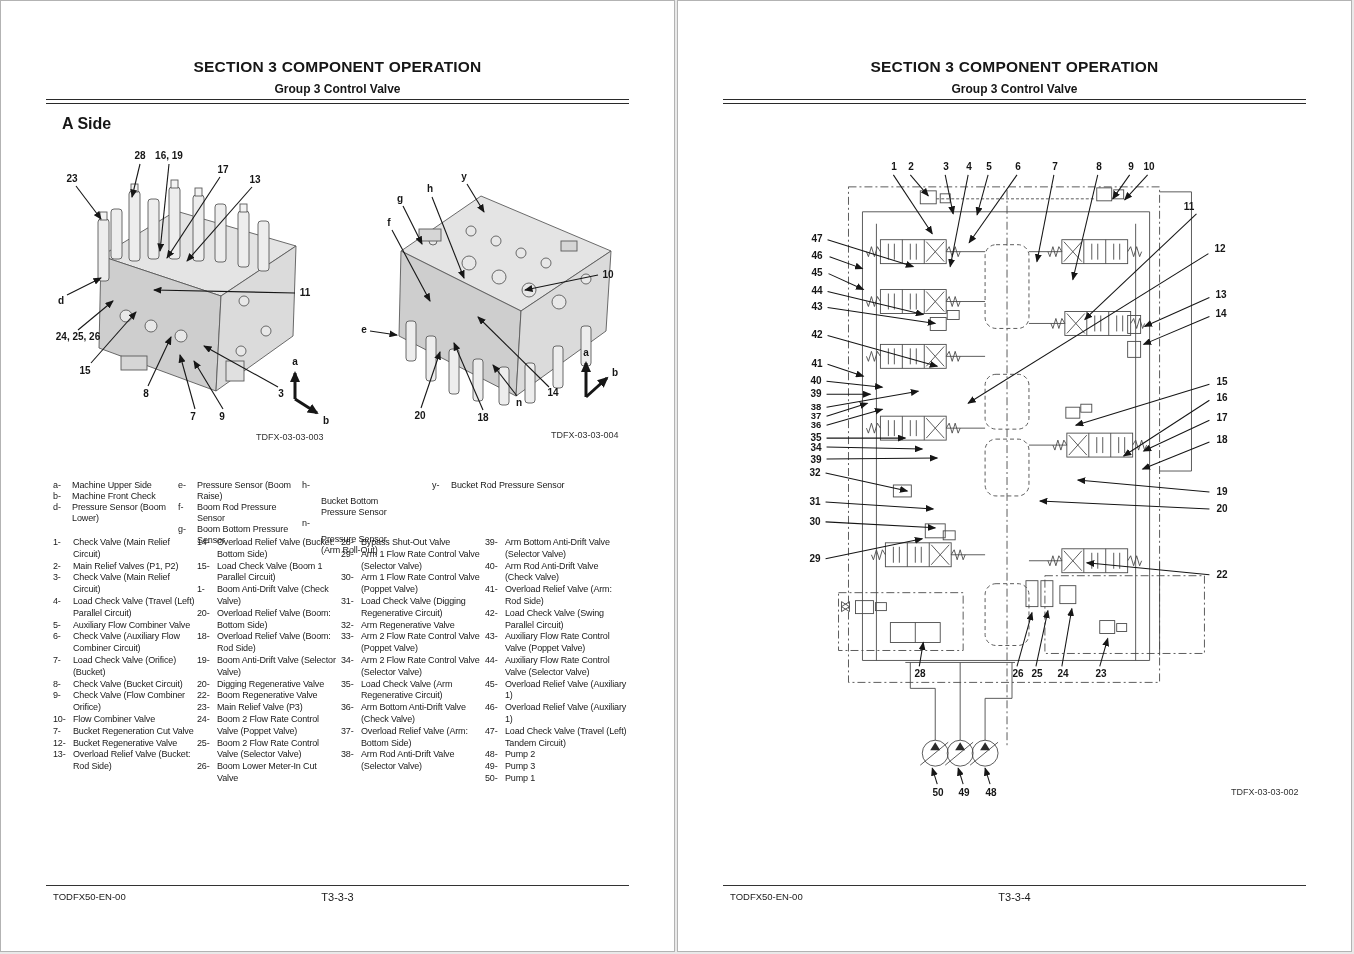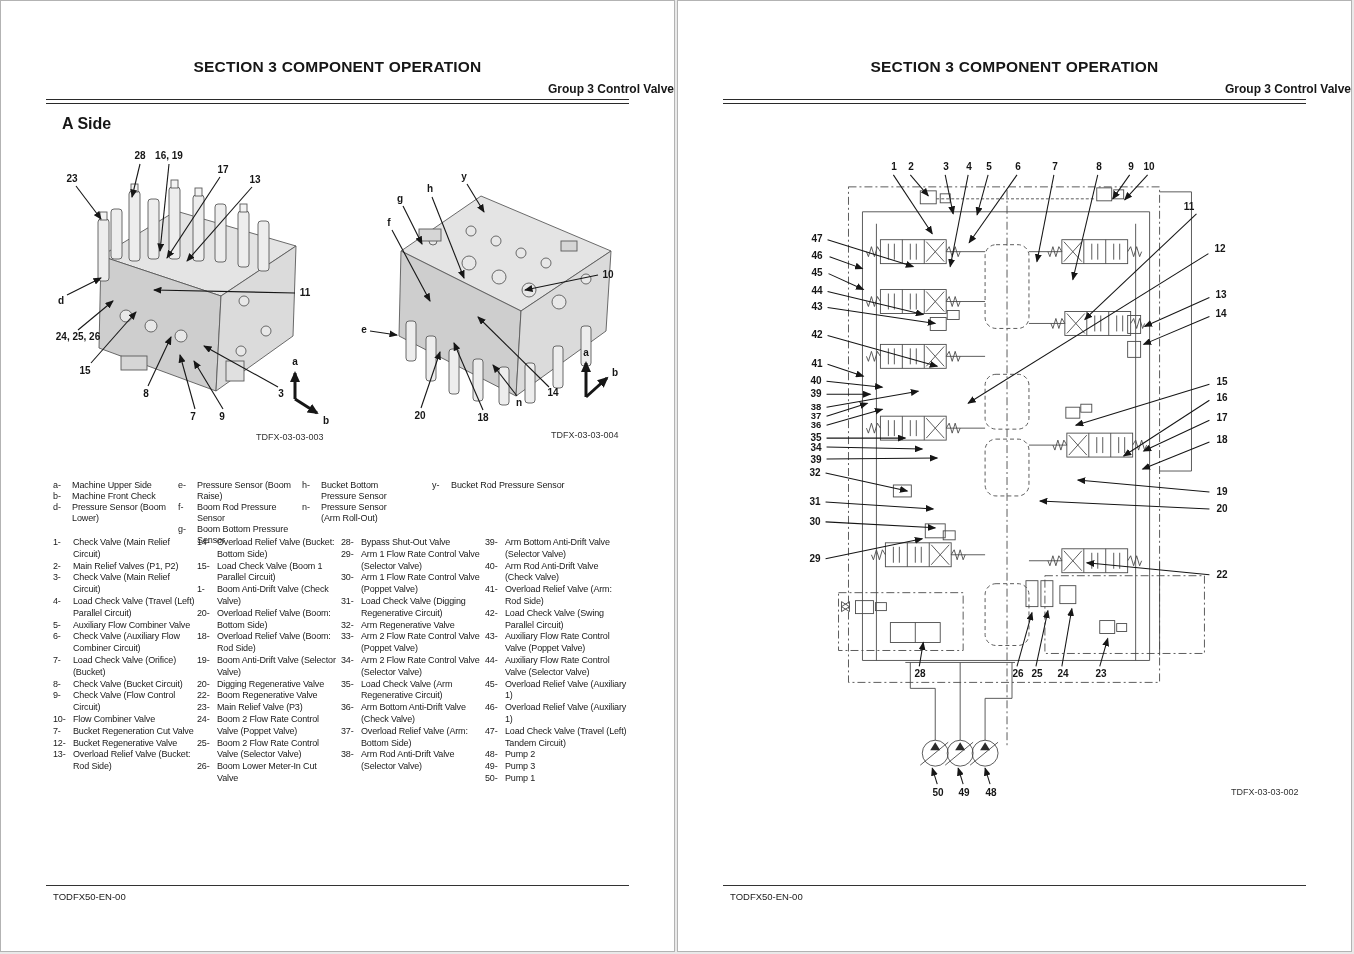--- a/index.html
+++ b/index.html
@@ -1,36 +1,36 @@
 <!DOCTYPE html>
 <html><head>
 <meta charset="utf-8">
 <style>
   html,body{margin:0;padding:0;background:#e9e9e9;font-family:"Liberation Sans",sans-serif;}
   .spread{position:relative;width:1354px;height:954px;background:#e9e9e9;overflow:hidden;}
   .page{position:absolute;top:0;width:675px;height:952px;background:#ffffff;border:1px solid #b3b3b3;box-sizing:border-box;}
   #page-left{left:0;}
   #page-right{left:677px;}
   .hdr-title{position:absolute;left:0;right:0;top:57px;text-align:center;font-size:15.5px;font-weight:bold;color:#161616;letter-spacing:.2px;}
-  .hdr-sub{position:absolute;left:0;right:0;top:81px;text-align:right;font-size:12px;font-weight:bold;color:#161616;}
+  .hdr-sub{position:absolute;left:0;right:0;top:81px;text-align:center;font-size:12px;font-weight:bold;color:#161616;}
   .dbl-rule{position:absolute;left:45px;right:45px;top:98px;height:3px;border-top:1.6px solid #2a2a2a;border-bottom:1.6px solid #2a2a2a;}
   .side-label{position:absolute;left:61px;top:114px;font-size:16px;font-weight:bold;color:#161616;}
   .fig-id{position:absolute;font-size:9px;color:#333;}
   .co{position:absolute;transform:translate(-50%,-50%);font-size:10px;font-weight:bold;color:#161616;white-space:nowrap;line-height:1;}
   .co.sm{font-size:9.5px;}
   svg.layer{position:absolute;left:0;top:0;width:675px;height:952px;}
   
   .legend{position:absolute;left:52px;top:479px;display:flex;}
   .legend-col{box-sizing:border-box;}
   .lrow{display:flex;font-size:9px;line-height:11px;color:#1a1a1a;letter-spacing:-0.1px;}
   .lkey{width:19px;flex:none;}
   .ltxt{width:100px;}
   .legend-col:nth-child(1){width:125px;} .legend-col:nth-child(1) .ltxt{width:104px;}
   .legend-col:nth-child(2){width:124px;} .legend-col:nth-child(2) .ltxt{width:103px;}
-  .legend-col:nth-child(3){width:130px;} .legend-col:nth-child(3) .ltxt{width:86px;}
+  .legend-col:nth-child(3){width:130px;} .legend-col:nth-child(3) .ltxt{width:86px;margin-top:16px;}
   .legend-col:nth-child(4){width:180px;} .legend-col:nth-child(4) .ltxt{width:160px;white-space:nowrap;}
   .parts{position:absolute;left:52px;top:536px;display:flex;}
   .parts-col{width:144px;flex:none;}
   .prow{display:flex;font-size:9px;line-height:11.8px;color:#1a1a1a;letter-spacing:-0.15px;}
   .pnum{width:20px;flex:none;}
   .ptxt{width:122px;}
   .ftr-rule{position:absolute;left:45px;right:45px;top:884px;border-top:1.4px solid #333;}
   .ftr-doc{position:absolute;left:52px;top:890px;font-size:9.5px;color:#1a1a1a;}
   .ftr-page{position:absolute;left:0;right:0;top:890px;text-align:center;font-size:11px;color:#1a1a1a;}
 </style>
@@ -271,21 +271,21 @@
           <div class="prow">
             <span class="pnum">7-</span>
             <span class="ptxt">Load Check Valve (Orifice) (Bucket)</span>
           </div>
           <div class="prow">
             <span class="pnum">8-</span>
             <span class="ptxt">Check Valve (Bucket Circuit)</span>
           </div>
           <div class="prow">
             <span class="pnum">9-</span>
-            <span class="ptxt">Check Valve (Flow Control Circuit)</span>
+            <span class="ptxt">Check Valve (Flow Combiner Orifice)</span>
           </div>
           <div class="prow">
             <span class="pnum">10-</span>
             <span class="ptxt">Flow Combiner Valve</span>
           </div>
           <div class="prow">
             <span class="pnum">7-</span>
             <span class="ptxt">Bucket Regeneration Cut Valve</span>
           </div>
           <div class="prow">
@@ -443,20 +443,21 @@
           </div>
           <div class="prow">
             <span class="pnum">50-</span>
             <span class="ptxt">Pump 1</span>
           </div>
         </div>
     </div>
 
     <div class="ftr-rule"></div>
     <div class="ftr-doc">TODFX50-EN-00</div>
+    <div class="ftr-page">T3-3-3</div>
   </div>
 
   <div class="page" id="page-right">
     <div class="hdr-title">SECTION 3 COMPONENT OPERATION</div>
     <div class="hdr-sub">Group 3 Control Valve</div>
     <div class="dbl-rule"></div>
 
     <svg class="layer" viewBox="677 0 677 952">
       <defs>
         <marker id="ah2" markerWidth="9" markerHeight="7" refX="7.5" refY="3.5" orient="auto" markerUnits="userSpaceOnUse">
@@ -679,15 +680,16 @@
     <span class="co" style="left:423px;top:673px">23</span>
 
     <span class="co" style="left:260px;top:792px">50</span>
     <span class="co" style="left:286px;top:792px">49</span>
     <span class="co" style="left:313px;top:792px">48</span>
 
     <div class="fig-id" style="left:553px;top:786px">TDFX-03-03-002</div>
 
     <div class="ftr-rule"></div>
     <div class="ftr-doc">TODFX50-EN-00</div>
+    <div class="ftr-page">T3-3-4</div>
   </div>
 
 </div>
 
 </body></html>

